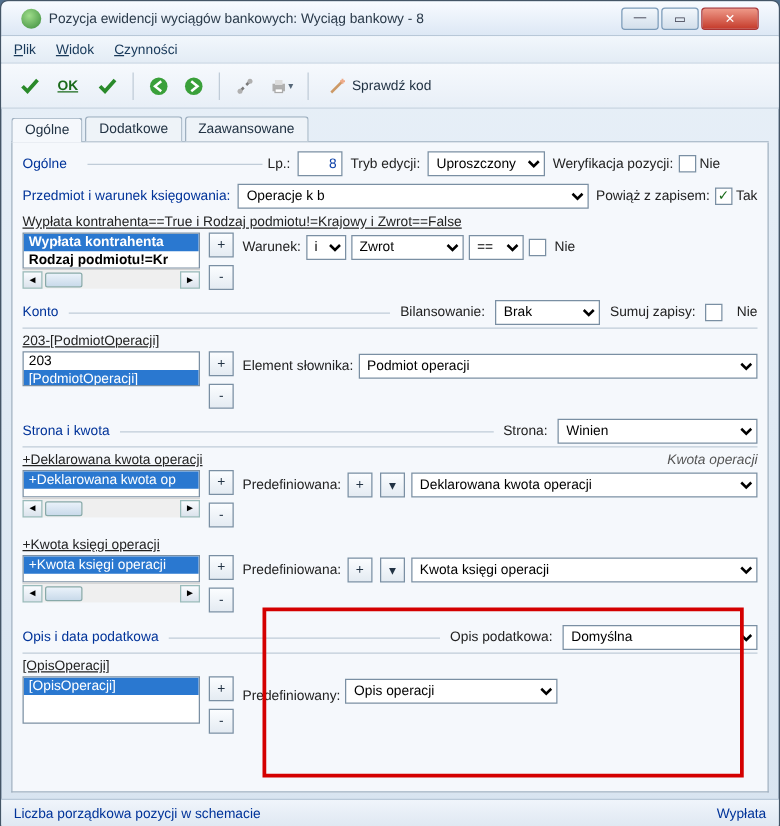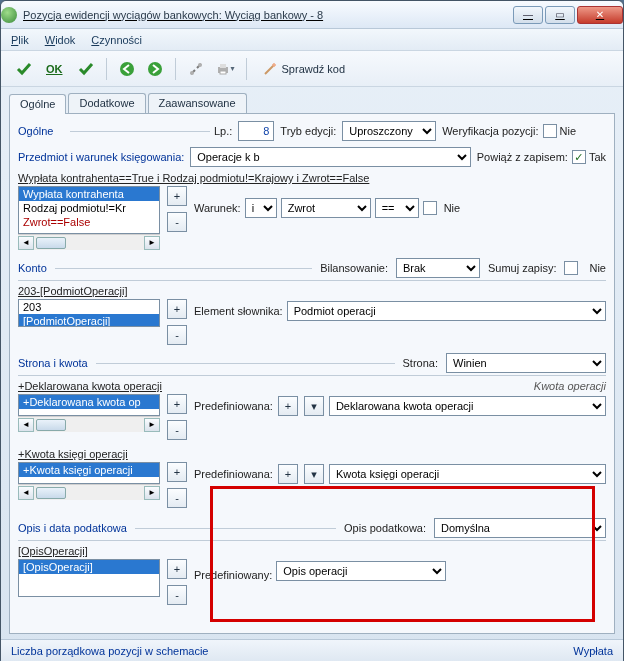--- a/index.html
+++ b/index.html
@@ -1,18 +1,18 @@
 <!DOCTYPE html>
 <html><head>
 <meta charset="utf-8">
 <style>
 * { box-sizing: border-box; margin: 0; padding: 0; font-family: "Segoe UI", Tahoma, sans-serif; font-size: 11px; }
 body { background: #5a7a9a; width: 624px; height: 661px; overflow: hidden; }
 .window { width: 624px; height: 661px; background: linear-gradient(#e8f0f8, #d8e4f0); border: 1px solid #456; border-radius: 6px 6px 0 0; box-shadow: 0 0 10px rgba(0,0,0,.3); }
-.titlebar { height: 28px; background: linear-gradient(#f8fbff, #dde8f5); display: flex; align-items: center; padding: 0 0; border-bottom: 1px solid #b8c8d8; border-radius: 6px 6px 0 0; text-decoration: underline; }
+.titlebar { height: 28px; background: linear-gradient(#f8fbff, #dde8f5); display: flex; align-items: center; padding: 0 16px; border-bottom: 1px solid #b8c8d8; border-radius: 6px 6px 0 0; }
 .titlebar .appicon { width: 16px; height: 16px; background: radial-gradient(circle at 40% 35%, #9edc8a, #3a8a3a); border-radius: 50%; margin-right: 6px; }
 .titlebar .title { color: #2a3a4a; flex: 1; white-space: nowrap; overflow: hidden; }
 .winbtn { width: 30px; height: 18px; margin-left: 2px; border: 1px solid #7a9ab8; background: linear-gradient(#f2f7fc, #d3dfeb); border-radius: 3px; display: inline-flex; align-items: center; justify-content: center; font-size: 10px; color: #334; }
 .winbtn.close { width: 46px; background: linear-gradient(#e98, #c53b2b); color: #fff; border-color: #a33; }
 .menubar { height: 22px; background: linear-gradient(#f2f7fc, #e3ecf5); display: flex; align-items: center; padding: 0 10px; border-bottom: 1px solid #cad6e2; font-size: 12px; }
 .menu { margin-right: 16px; color: #18395a; }
 .menu u { text-decoration: underline; }
 .toolbar { height: 36px; background: linear-gradient(#f6f9fd, #e8eff7); display: flex; align-items: center; padding: 0 8px; border-bottom: 1px solid #cad6e2; gap: 4px; }
 .tbtn { min-width: 24px; height: 24px; border: 1px solid transparent; border-radius: 3px; display: inline-flex; align-items: center; justify-content: center; padding: 0 2px; }
 .sep { width: 1px; height: 22px; background: #c0ccd8; margin: 0 4px; }
@@ -138,37 +138,37 @@
         <span class="lbl">Przedmiot i warunek księgowania:</span>
         <select style="flex:1;margin:0 6px;"><option>Operacje k b</option></select>
         <span class="txt">Powiąż z zapisem:</span>
         <span class="chk checked" style="margin-left:4px;"></span>
         <span class="txt">Tak</span>
       </div>
 
       <div class="sublabel">Wypłata kontrahenta==True i Rodzaj podmiotu!=Krajowy i Zwrot==False</div>
       <div class="listwrap">
         <div>
-          <div class="listbox" style="height:48px;">
+          <div class="listbox" style="height:29px;font-weight:bold;">
             <div class="item sel">Wypłata kontrahenta</div>
             <div class="item">Rodzaj podmiotu!=Kr</div>
             <div class="item" style="color:#a00;">Zwrot==False</div>
           </div>
           <div class="hscroll" style="width:142px;">
             <span class="arrow">◄</span>
             <span class="thumb" style="width:30px;"></span>
             <span style="flex:1"></span>
             <span class="arrow">►</span>
           </div>
         </div>
         <div class="btns">
           <div class="smallbtn">+</div>
           <div class="smallbtn">-</div>
         </div>
-        <div style="display:flex;align-items:center;gap:4px;margin-top:12px;">
+        <div style="display:flex;align-items:center;gap:4px;margin-top:2px;">
           <span class="txt">Warunek:</span>
           <select style="width:32px;"><option>i</option></select>
           <select style="width:90px;"><option>Zwrot</option></select>
           <select style="width:44px;"><option>==</option></select>
           <span class="chk"></span>
           <span class="txt">Nie</span>
         </div>
       </div>
 
       <div class="legend flex" style="margin-top:8px;">
@@ -256,21 +256,21 @@
           <select style="flex:1;"><option>Kwota księgi operacji</option></select>
         </div>
       </div>
 
       <div class="highlight" style="left:200px; top:372px; width:385px; height:136px;"></div>
 
       <div class="legend flex" style="margin-top:10px;">
         <span class="lbl">Opis i data podatkowa</span>
         <span style="flex:1;border-bottom:1px solid #c0ccd8;height:1px;"></span>
         <span class="txt">Opis podatkowa:</span>
-        <select style="width:172px;"><option>Domyślna</option></select>
+        <select style="width:156px;"><option>Domyślna</option></select>
       </div>
 
       <div class="sublabel">[OpisOperacji]</div>
       <div class="listwrap">
         <div class="listbox" style="height:38px;">
           <div class="item sel">[OpisOperacji]</div>
         </div>
         <div class="btns">
           <div class="smallbtn">+</div>
           <div class="smallbtn">-</div>

